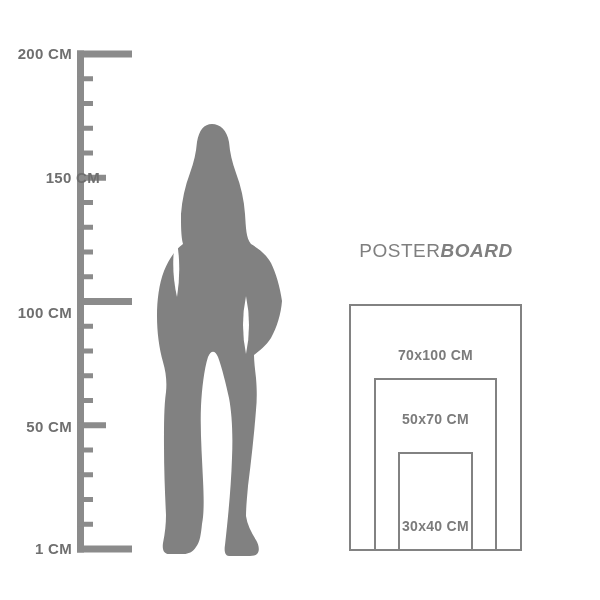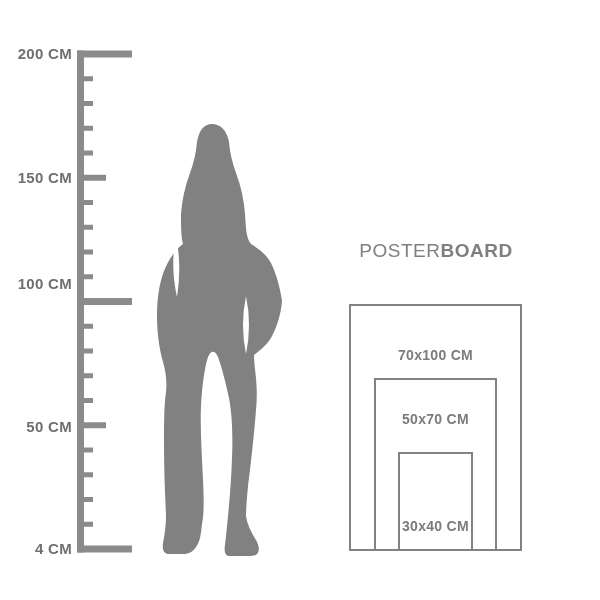--- a/index.html
+++ b/index.html
@@ -24,21 +24,21 @@
   .poster-label{
     position:absolute;width:140px;height:18px;line-height:18px;text-align:center;
     font-size:14px;font-weight:bold;letter-spacing:.3px;
     color:var(--poster-label,#7b7b7b);white-space:nowrap;
   }
   .poster-title{
     position:absolute;left:336px;top:240px;width:200px;text-align:center;
     font-size:19px;letter-spacing:.5px;color:var(--title,#7f7f7f);white-space:nowrap;
   }
   .poster-title .t-reg{font-weight:normal;}
-  .poster-title .t-bold{font-weight:bold;}
+  .poster-title .t-bold{font-weight:bold;font-style:italic;}
 </style>
 </head>
 <body>
 
 <div class="stage" id="stage" style="--bg: #ffffff; --ruler: #8b8b8b; --silhouette: #818181; --ruler-text: #6f6f6f; --poster-border: #828282; --poster-label: #7b7b7b; --title: #7f7f7f;">
 
   <svg width="600" height="600" viewBox="0 0 600 600">
     <g id="ruler-g">
         <rect x="77" y="50.5" width="7" height="502" class="ruler-shape"></rect>
         <rect x="77" y="545.5" width="55" height="7" class="ruler-shape"></rect>
@@ -103,24 +103,24 @@
       C 181,236 181,226 181,214
       C 182,200 185,186 190,173
       C 194,162 196,153 197,142
       C 199,130 204,124 212,124 Z"></path>
     <path class="sliver" d="M 176,236 Q 170,266 177,297 Q 182,266 176,236 Z"></path>
     <path class="sliver" d="M 246,296 Q 252,325 246,354 Q 240,325 246,296 Z"></path>
   </svg>
 
   <div id="ruler-labels">
       <div class="ruler-label" style="top: 45px;">200 CM</div>
-      <div class="ruler-label" style="top: 168.75px;">150 CM</div>
-      <div class="ruler-label" style="top: 275px;">100 CM</div>
+      <div class="ruler-label" style="top: 168.75px; padding-left: 28px;">150 CM</div>
+      <div class="ruler-label" style="top: 304px;">100 CM</div>
       <div class="ruler-label" style="top: 418px;">50 CM</div>
-      <div class="ruler-label" style="top: 540px;">4 CM</div>
+      <div class="ruler-label" style="top: 540px;">1 CM</div>
     </div>
 
   <div class="poster-title">
     <span class="t-reg">POSTER</span><span class="t-bold">BOARD</span>
   </div>
 
   <div id="poster-diagram">
       <div class="poster-rect" style="left: 348.875px; top: 303.5px; width: 173.25px; height: 247.5px;"></div>
       <div class="poster-rect" style="left: 373.625px; top: 377.75px; width: 123.75px; height: 173.25px;"></div>
       <div class="poster-rect" style="left: 398.375px; top: 452px; width: 74.25px; height: 99px;"></div>

